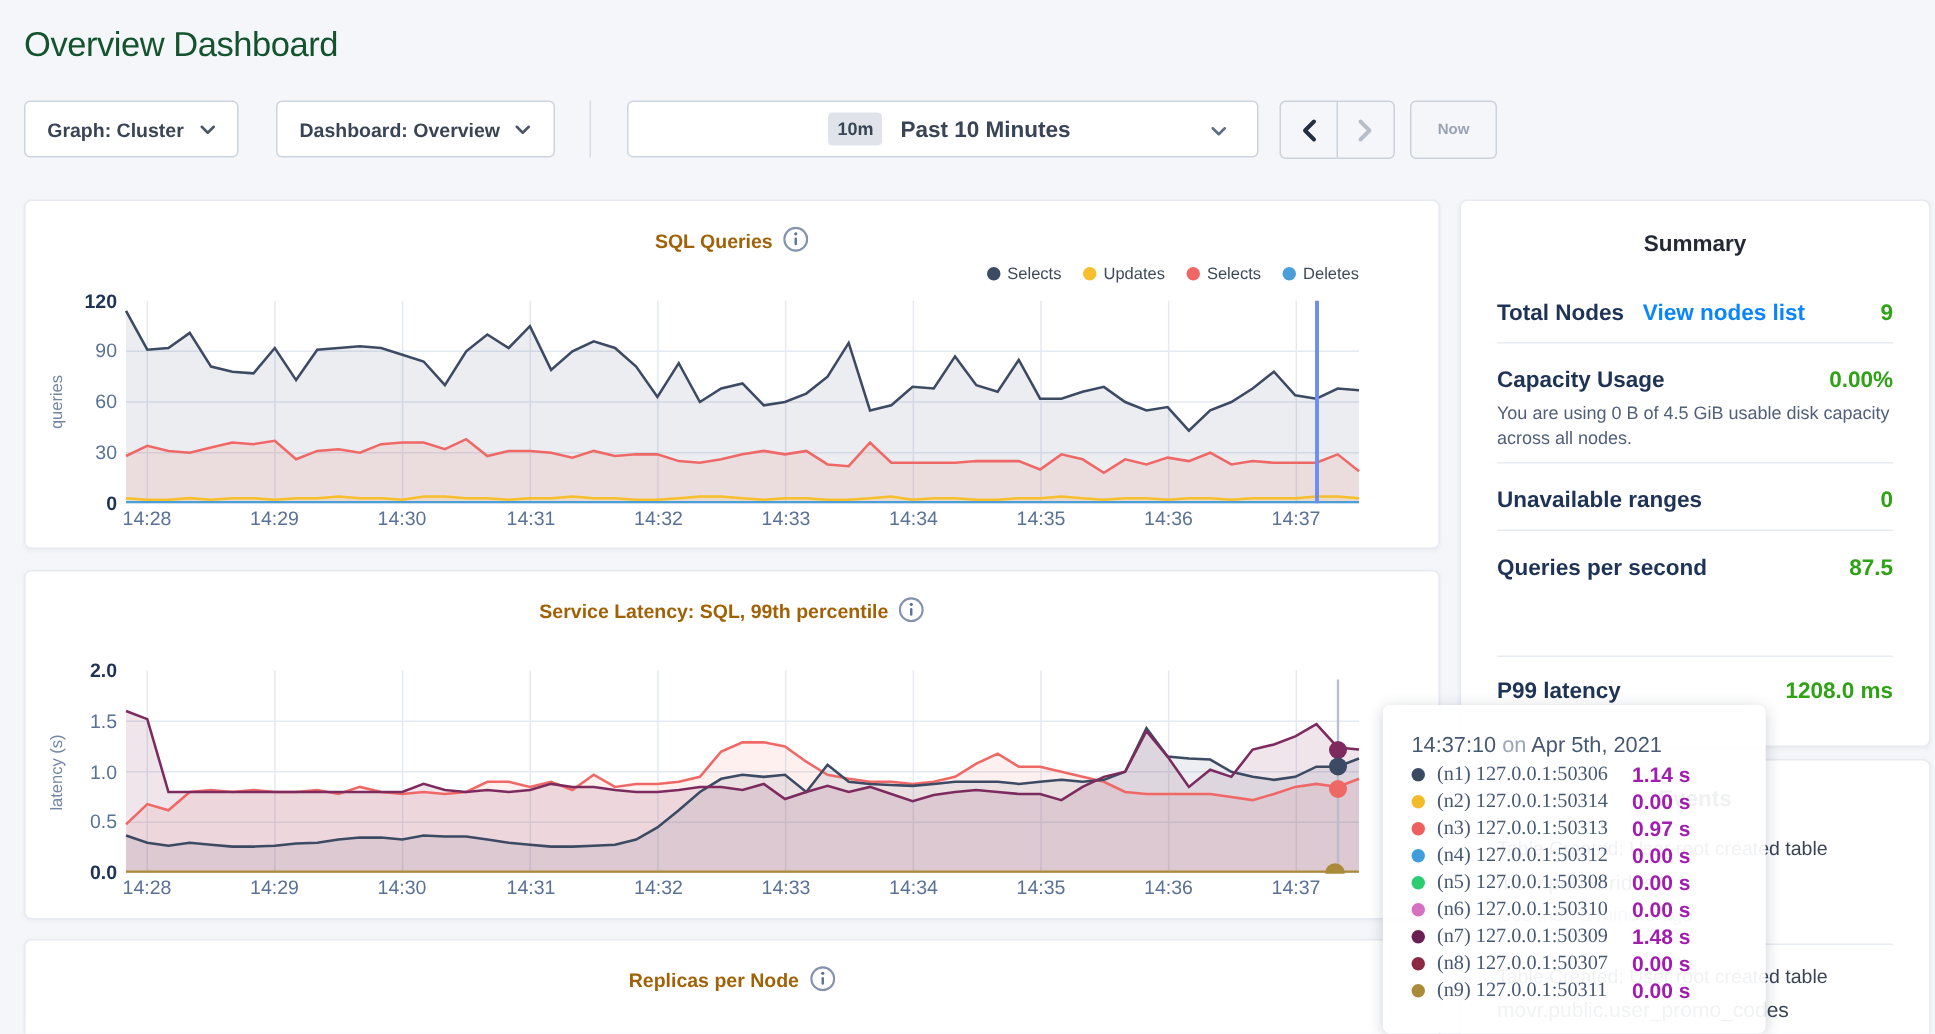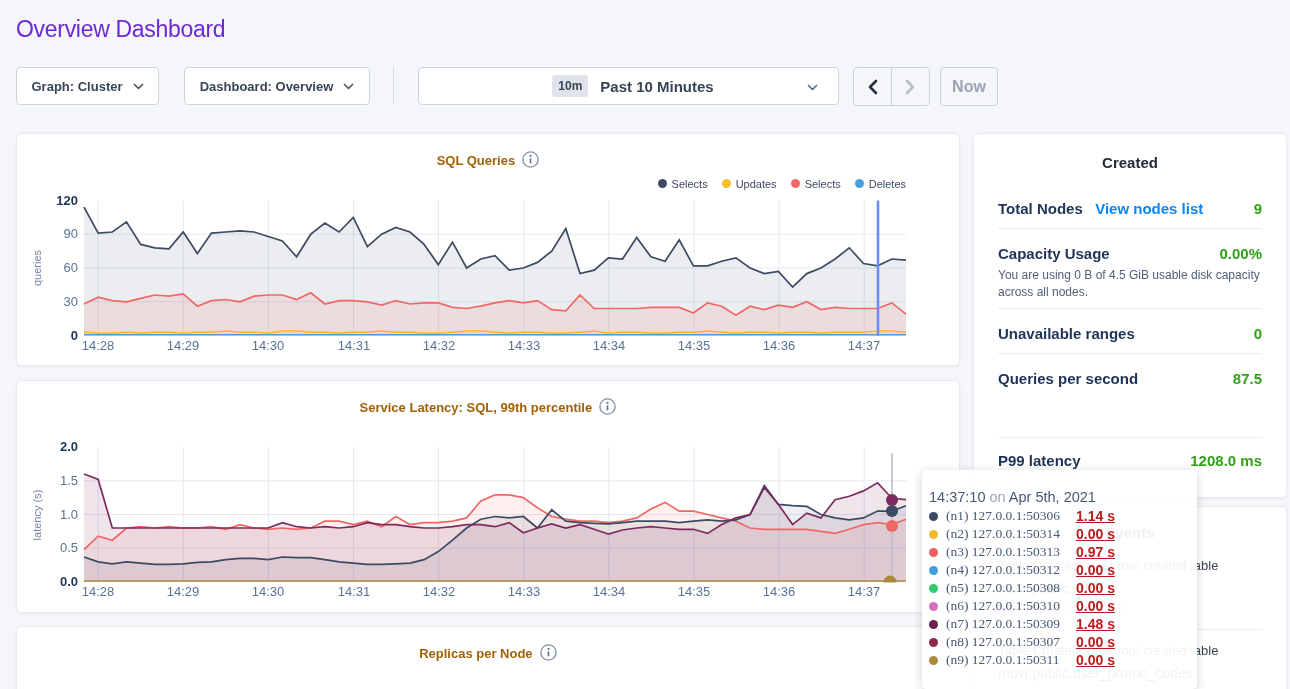--- a/index.html
+++ b/index.html
@@ -8,32 +8,32 @@
 .panel { position:absolute; background:#fff; border:1px solid #e7eaf1;
   border-radius:5px; box-shadow:0 1px 3px rgba(60,70,90,0.06); }
 .ctitle { position:absolute; width:100%; text-align:center;
   font-size:13px; font-weight:bold; color:#a16207; }
 .btn { position:absolute; background:#fff; border:1px solid #ccd5de;
   border-radius:4px; display:flex; align-items:center; justify-content:center;
   font-size:13px; font-weight:bold; color:#394455; }
 .ttrow { display:flex; align-items:center; height:18px; }
 .ttdot { width:9px; height:9px; border-radius:50%; flex:0 0 9px; margin-right:8px; }
 .ttname { font-size:13.5px; color:#475872; width:130px; flex:0 0 130px; white-space:nowrap;font-family:Liberation Serif, serif; }
-.ttval { font-size:14px; font-weight:bold; color:#b91c1c; margin-left:0; white-space:nowrap;text-decoration:underline; }
+.ttval { font-size:14px; font-weight:bold; color:#a21caf; margin-left:0; white-space:nowrap; }
 .slabel { font-size:15px; font-weight:bold; color:#1f3356; }
 .sval { font-size:15px; font-weight:bold; color:#2fa216; position:absolute; right:24px; }
 .ssub { font-size:12px; color:#51607a; line-height:17px; white-space:nowrap; }
 .sdivider { position:absolute; left:24px; right:24px; height:1px; background:#e7ecf3; }
 .evline { position:absolute; left:24px; font-size:14px; color:#394455; white-space:nowrap; line-height:18px; }
 .evtime { position:absolute; left:24px; font-size:13px; color:#8e99a9; white-space:nowrap; }
 </style></head>
 <body>
 <div id="page">
 
-<div style="position:absolute;left:16px;top:16px;font-size:23px;letter-spacing:-0.3px;color:#6d28d9">Overview Dashboard</div>
+<div style="position:absolute;left:16px;top:16px;font-size:23px;letter-spacing:-0.3px;color:#14532d">Overview Dashboard</div>
 
 <div class="btn" style="left:184px;top:67px;width:186px;height:38px">Dashboard: Overview<svg width="11" height="7" style="margin-left:10px">
         <path d="M1.5,1.5 L5.5,5.5 L9.5,1.5" fill="none" stroke="#4a5568" stroke-width="1.7" stroke-linecap="round" stroke-linejoin="round"></path>
       </svg></div>
 <div class="btn" style="left:16px;top:67px;width:143px;height:38px">Graph: Cluster<svg width="11" height="7" style="margin-left:10px">
         <path d="M1.5,1.5 L5.5,5.5 L9.5,1.5" fill="none" stroke="#4a5568" stroke-width="1.7" stroke-linecap="round" stroke-linejoin="round"></path>
       </svg></div>
 <div style="position:absolute;left:393px;top:67px;width:1px;height:38px;background:#d6dbe4"></div>
 
 <div class="btn" style="left:418px;top:67px;width:421px;height:38px;justify-content:center;padding-left:9px">
@@ -48,21 +48,21 @@
     <svg width="11" height="16">
           <path d="M9,2 L3,8 L9,14" fill="none" stroke="#242f42" stroke-width="2.6" stroke-linecap="round" stroke-linejoin="round"></path>
         </svg>
   </div>
   <div style="flex:1;display:flex;align-items:center;justify-content:center">
     <svg width="11" height="16">
           <path d="M2,2 L8,8 L2,14" fill="none" stroke="#b7bdc9" stroke-width="2.6" stroke-linecap="round" stroke-linejoin="round"></path>
         </svg>
   </div>
 </div>
-<div class="btn" style="left:940px;top:67px;width:58px;height:39px;background:transparent;border-color:#ccd2dc;color:#9aa3b1;font-size:16px">Now</div>
+<div class="btn" style="left:940px;top:67px;width:58px;height:39px;background:transparent;border-color:#ccd2dc;color:#9aa3b1;font-size:10px">Now</div>
 
 <div class="panel" style="left:16px;top:133px;width:944px;height:233px">
   <div class="ctitle" style="top:17px">SQL Queries&nbsp; <svg width="17" height="17" viewBox="0 0 17 17" style="vertical-align:-3px">
           <circle cx="8.5" cy="8.5" r="7.6" fill="none" stroke="#8493ad" stroke-width="1.4"></circle>
           <rect x="7.7" y="7.3" width="1.6" height="5.2" rx="0.8" fill="#5a7296"></rect>
           <circle cx="8.5" cy="4.9" r="1.05" fill="#5a7296"></circle>
         </svg></div>
   <div style="position:absolute;right:53px;top:40px;white-space:nowrap">
     <span style="display:inline-flex;align-items:center;margin-left:14px">
           <span style="width:9px;height:9px;border-radius:50%;background:#3c4a63;display:inline-block;margin-right:5px"></span>
@@ -175,21 +175,21 @@
 
 <div class="panel" style="left:16px;top:626px;width:944px;height:233px">
   <div class="ctitle" style="top:17px">Replicas per Node&nbsp; <svg width="17" height="17" viewBox="0 0 17 17" style="vertical-align:-3px">
           <circle cx="8.5" cy="8.5" r="7.6" fill="none" stroke="#8493ad" stroke-width="1.4"></circle>
           <rect x="7.7" y="7.3" width="1.6" height="5.2" rx="0.8" fill="#5a7296"></rect>
           <circle cx="8.5" cy="4.9" r="1.05" fill="#5a7296"></circle>
         </svg></div>
 </div>
 
 <div class="panel" style="left:973px;top:133px;width:314px;height:365px">
-  <div style="position:absolute;top:20px;width:100%;text-align:center;font-size:15px;font-weight:bold;color:#242a35">Created</div>
+  <div style="position:absolute;top:20px;width:100%;text-align:center;font-size:15px;font-weight:bold;color:#242a35">Summary</div>
   <div style="position:absolute;left:24px;top:66px;width:266px">
     <span class="slabel">Total Nodes</span>
     <span style="font-size:15px;font-weight:bold;color:#0a85ff;margin-left:8px">View nodes list</span>
   </div>
   <div class="sval" style="top:66px">9</div>
   <div class="sdivider" style="top:94px"></div>
   <div class="slabel" style="position:absolute;left:24px;top:111px">Capacity Usage</div>
   <div class="sval" style="top:111px">0.00%</div>
   <div class="ssub" style="position:absolute;left:24px;top:133px;width:270px">You are using 0 B of 4.5 GiB usable disk capacity<br>across all nodes.</div>
   <div class="sdivider" style="top:174px"></div>
@@ -207,22 +207,22 @@
   <div style="position:absolute;top:17px;width:100%;text-align:center;font-size:15px;font-weight:bold;color:#242a35">Events</div>
   <div class="evline" style="top:50px;font-size:13px">Table Created: User root created table</div>
   <div class="evline" style="top:72px">movr.public.rides</div>
   <div class="evtime" style="top:95px">less than a minute ago</div>
   <div class="sdivider" style="top:122px"></div>
   <div class="evline" style="top:135px;font-size:13px">Table Created: User root created table</div>
   <div class="evline" style="top:157px">movr.public.user_promo_codes</div>
   <div class="evtime" style="top:180px">less than a minute ago</div>
 </div>
 
-<div style="position:absolute;left:922px;top:470px;width:275px;height:219px;background:rgba(255,255,255,0.93);
-     border-radius:5px;box-shadow:0 2px 10px rgba(40,50,70,0.22);padding:19px 0 0 7px;z-index:10">
+<div style="position:absolute;left:922px;top:470px;width:255px;height:219px;background:rgba(255,255,255,0.93);
+     border-radius:5px;box-shadow:0 2px 10px rgba(40,50,70,0.22);padding:19px 0 0 19px;z-index:10">
   <div style="font-size:14.5px;color:#475872;margin-bottom:2px">14:37:10 <span style="color:#9aa6b8">on</span> Apr 5th, 2021</div>
   <div class="ttrow">
         <span class="ttdot" style="background:#3a4a63"></span>
         <span class="ttname">(n1) 127.0.0.1:50306</span>
         <span class="ttval">1.14&nbsp;s</span>
       </div>
 <div class="ttrow">
         <span class="ttdot" style="background:#f3bb2a"></span>
         <span class="ttname">(n2) 127.0.0.1:50314</span>
         <span class="ttval">0.00&nbsp;s</span>

